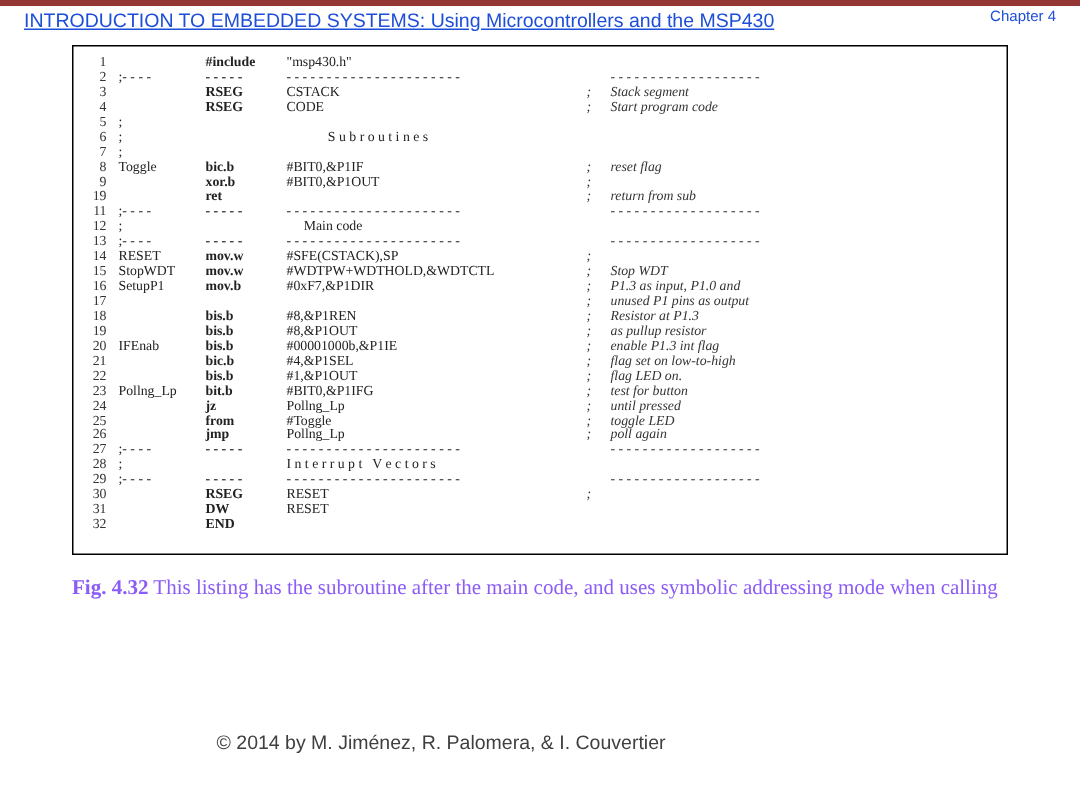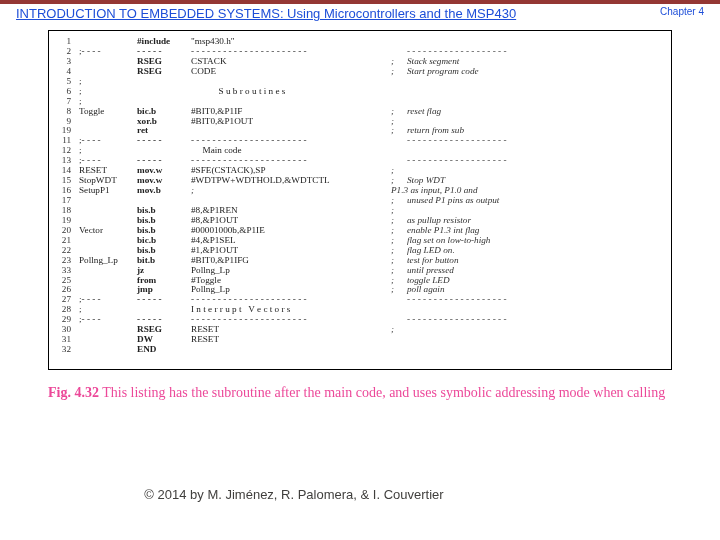--- a/index.html
+++ b/index.html
@@ -7,21 +7,21 @@
   .slide { width: 720px; height: 540px; position: relative; background: #fff; }
   .header-line { position: absolute; top: 0; left: 0; width: 720px; height: 4px; background: #943734; }
   .header { position: absolute; top: 6px; left: 16px; right: 16px; display: flex; justify-content: space-between; color: #1d4ed8; font-size: 13px; }
   .title { text-decoration: underline; }
   .chapter { font-size: 10px; }
   .figure-box { position: absolute; top: 30px; left: 48px; width: 624px; height: 340px; border: 1px solid #000; padding: 6px 8px 6px 2px; }
   .code-area { font-family: "Times New Roman", serif; font-size: 9.2px; line-height: 1.08; color: #222; }
   .code-row { display: grid; grid-template-columns: 28px 58px 54px 200px 16px auto; white-space: pre; }
   .ln { text-align: right; padding-right: 8px; color: #333; }
   .cmt-i { font-style: italic; color: #333; }
-  .caption { position: absolute; top: 384px; left: 48px; right: 48px; font-family: "Times New Roman", serif; font-size: 14px; color: #ec4899; line-height: 1.35; }
+  .caption { position: absolute; top: 384px; left: 48px; right: 48px; font-family: "Times New Roman", serif; font-size: 14px; color: #8b5cf6; line-height: 1.35; }
   .caption b { font-weight: bold; }
   .footer { position: absolute; bottom: 38px; left: 0; width: 588px; text-align: center; color: #403f3d; font-size: 13px; }
 </style>
 </head>
 <body>
 
 <div class="slide">
   <div class="header-line"></div>
   <div class="header">
     <span class="title">INTRODUCTION TO EMBEDDED SYSTEMS: Using Microcontrollers and the MSP430</span>
@@ -38,29 +38,29 @@
         <div class="code-row"><span class="ln">6</span><span>;</span><b></b><span>            S u b r o u t i n e s</span><span class="cmt-i"></span><span class="cmt-i"></span></div>
         <div class="code-row"><span class="ln">7</span><span>;</span><b></b><span></span><span class="cmt-i"></span><span class="cmt-i"></span></div>
         <div class="code-row"><span class="ln">8</span><span>Toggle</span><b>bic.b</b><span>#BIT0,&amp;P1IF</span><span class="cmt-i">;</span><span class="cmt-i">reset flag</span></div>
         <div class="code-row"><span class="ln">9</span><span></span><b>xor.b</b><span>#BIT0,&amp;P1OUT</span><span class="cmt-i">;</span></div>
         <div class="code-row"><span class="ln">19</span><span></span><b>ret</b><span></span><span class="cmt-i">;</span><span class="cmt-i">return from sub</span></div>
         <div class="code-row"><span class="ln">11</span><span>;- - - -</span><b>- - - - -</b><span>- - - - - - - - - - - - - - - - - - - - - -</span><span class="cmt-i"></span><span class="cmt-i">- - - - - - - - - - - - - - - - - - -</span></div>
         <div class="code-row"><span class="ln">12</span><span>;</span><b></b><span>     Main code</span><span class="cmt-i"></span><span class="cmt-i"></span></div>
         <div class="code-row"><span class="ln">13</span><span>;- - - -</span><b>- - - - -</b><span>- - - - - - - - - - - - - - - - - - - - - -</span><span class="cmt-i"></span><span class="cmt-i">- - - - - - - - - - - - - - - - - - -</span></div>
         <div class="code-row"><span class="ln">14</span><span>RESET</span><b>mov.w</b><span>#SFE(CSTACK),SP</span><span class="cmt-i">;</span></div>
         <div class="code-row"><span class="ln">15</span><span>StopWDT</span><b>mov.w</b><span>#WDTPW+WDTHOLD,&amp;WDTCTL</span><span class="cmt-i">;</span><span class="cmt-i">Stop WDT</span></div>
-        <div class="code-row"><span class="ln">16</span><span>SetupP1</span><b>mov.b</b><span class="cmt-i">;</span><span class="cmt-i">P1.3 as input, P1.0 and</span></div>
+        <div class="code-row"><span class="ln">16</span><span>SetupP1</span><b>mov.b</b><span>#0xF7,&amp;P1DIR</span><span class="cmt-i">;</span><span class="cmt-i">P1.3 as input, P1.0 and</span></div>
         <div class="code-row"><span class="ln">17</span><span></span><b></b><span></span><span class="cmt-i">;</span><span class="cmt-i">unused P1 pins as output</span></div>
-        <div class="code-row"><span class="ln">18</span><span></span><b>bis.b</b><span>#8,&amp;P1REN</span><span class="cmt-i">;</span></div>
+        <div class="code-row"><span class="ln">18</span><span></span><b>bis.b</b><span>#8,&amp;P1REN</span><span class="cmt-i">;</span><span class="cmt-i">Resistor at P1.3</span></div>
         <div class="code-row"><span class="ln">19</span><span></span><b>bis.b</b><span>#8,&amp;P1OUT</span><span class="cmt-i">;</span><span class="cmt-i">as pullup resistor</span></div>
-        <div class="code-row"><span class="ln">20</span><span>Vector</span><b>bis.b</b><span>#00001000b,&amp;P1IE</span><span class="cmt-i">;</span><span class="cmt-i">enable P1.3 int flag</span></div>
+        <div class="code-row"><span class="ln">20</span><span>IFEnab</span><b>bis.b</b><span>#00001000b,&amp;P1IE</span><span class="cmt-i">;</span><span class="cmt-i">enable P1.3 int flag</span></div>
         <div class="code-row"><span class="ln">21</span><span></span><b>bic.b</b><span>#4,&amp;P1SEL</span><span class="cmt-i">;</span><span class="cmt-i">flag set on low-to-high</span></div>
         <div class="code-row"><span class="ln">22</span><span></span><b>bis.b</b><span>#1,&amp;P1OUT</span><span class="cmt-i">;</span><span class="cmt-i">flag LED on.</span></div>
         <div class="code-row"><span class="ln">23</span><span>Pollng_Lp</span><b>bit.b</b><span>#BIT0,&amp;P1IFG</span><span class="cmt-i">;</span><span class="cmt-i">test for button</span></div>
-        <div class="code-row"><span class="ln">33</span><span></span><b>jz</b><span>Pollng_Lp</span><span class="cmt-i">;</span><span class="cmt-i">until pressed</span></div>
+        <div class="code-row"><span class="ln">24</span><span></span><b>jz</b><span>Pollng_Lp</span><span class="cmt-i">;</span><span class="cmt-i">until pressed</span></div>
         <div class="code-row"><span class="ln">25</span><span></span><b>from</b><span>#Toggle</span><span class="cmt-i">;</span><span class="cmt-i">toggle LED</span></div>
         <div class="code-row"><span class="ln">26</span><span></span><b>jmp</b><span>Pollng_Lp</span><span class="cmt-i">;</span><span class="cmt-i">poll again</span></div>
         <div class="code-row"><span class="ln">27</span><span>;- - - -</span><b>- - - - -</b><span>- - - - - - - - - - - - - - - - - - - - - -</span><span class="cmt-i"></span><span class="cmt-i">- - - - - - - - - - - - - - - - - - -</span></div>
         <div class="code-row"><span class="ln">28</span><span>;</span><b></b><span>I n t e r r u p t   V e c t o r s</span><span class="cmt-i"></span><span class="cmt-i"></span></div>
         <div class="code-row"><span class="ln">29</span><span>;- - - -</span><b>- - - - -</b><span>- - - - - - - - - - - - - - - - - - - - - -</span><span class="cmt-i"></span><span class="cmt-i">- - - - - - - - - - - - - - - - - - -</span></div>
         <div class="code-row"><span class="ln">30</span><span></span><b>RSEG</b><span>RESET</span><span class="cmt-i">;</span></div>
         <div class="code-row"><span class="ln">31</span><span></span><b>DW</b><span>RESET</span><span class="cmt-i"></span><span class="cmt-i"></span></div>
         <div class="code-row"><span class="ln">32</span><span></span><b>END</b><span></span><span class="cmt-i"></span><span class="cmt-i"></span></div>
       </div>
   </div>

